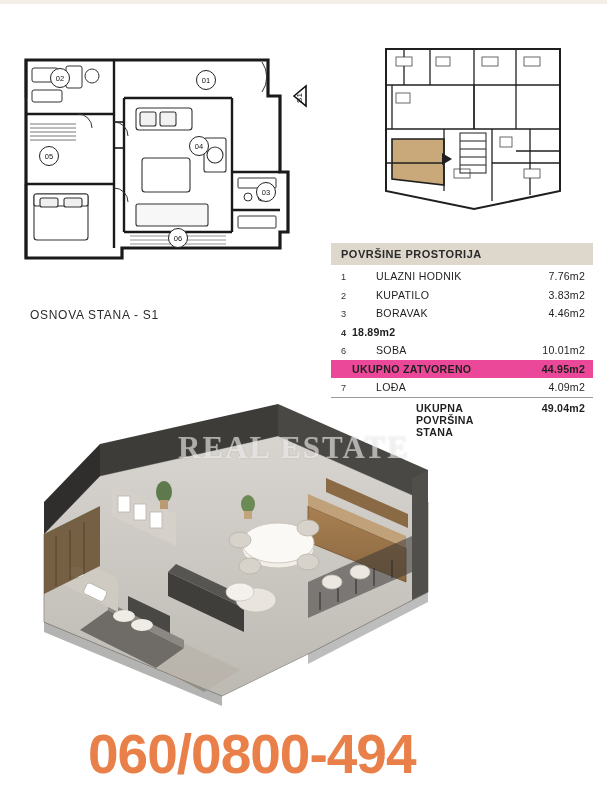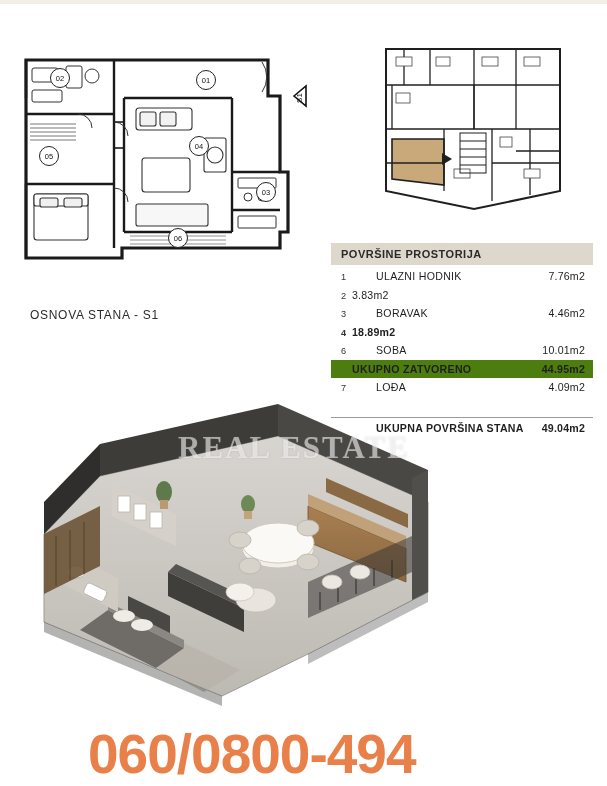--- a/index.html
+++ b/index.html
@@ -76,29 +76,30 @@
     flex: 1 1 auto;
     letter-spacing: 0.3px;
     padding-left: 24px;
   }
   #area-table .row .val {
     flex: 0 0 auto;
     text-align: right;
     letter-spacing: 0.2px;
   }
   #area-table .row.highlight {
-    background: #4d7c0f;
+    background: #ec4899;
     font-weight: bold;
   }
   #area-table .row.highlight .name { padding-left: 0; }
   #area-table .row.total {
     border-top: 1px solid #9a9a9a;
     font-weight: bold;
-    margin-top: 20px;
+    margin-top: 0;
     padding-top: 4px;
+    gap: 40px;
   }
   #area-table .row.bold { font-weight: bold; }
 
   
   #render3d {
     position: absolute; left: 8px; top: 396px;
     width: 448px; height: 320px;
   }
   #render3d svg { display: block; }
 
@@ -286,20 +287,21 @@
   <div id="area-table">
     <div class="tbl-header">POVRŠINE PROSTORIJA</div>
     <div class="rows">
       <div class="row">
         <span class="num">1</span>
         <span class="name">ULAZNI HODNIK</span>
         <span class="val">7.76m2</span>
       </div>
       <div class="row">
         <span class="num">2</span>
+        <span class="name">KUPATILO</span>
         <span class="val">3.83m2</span>
       </div>
       <div class="row">
         <span class="num">3</span>
         <span class="name">BORAVAK</span>
         <span class="val">4.46m2</span>
       </div>
       <div class="row bold">
         <span class="num">4</span>
         <span class="val">18.89m2</span>

